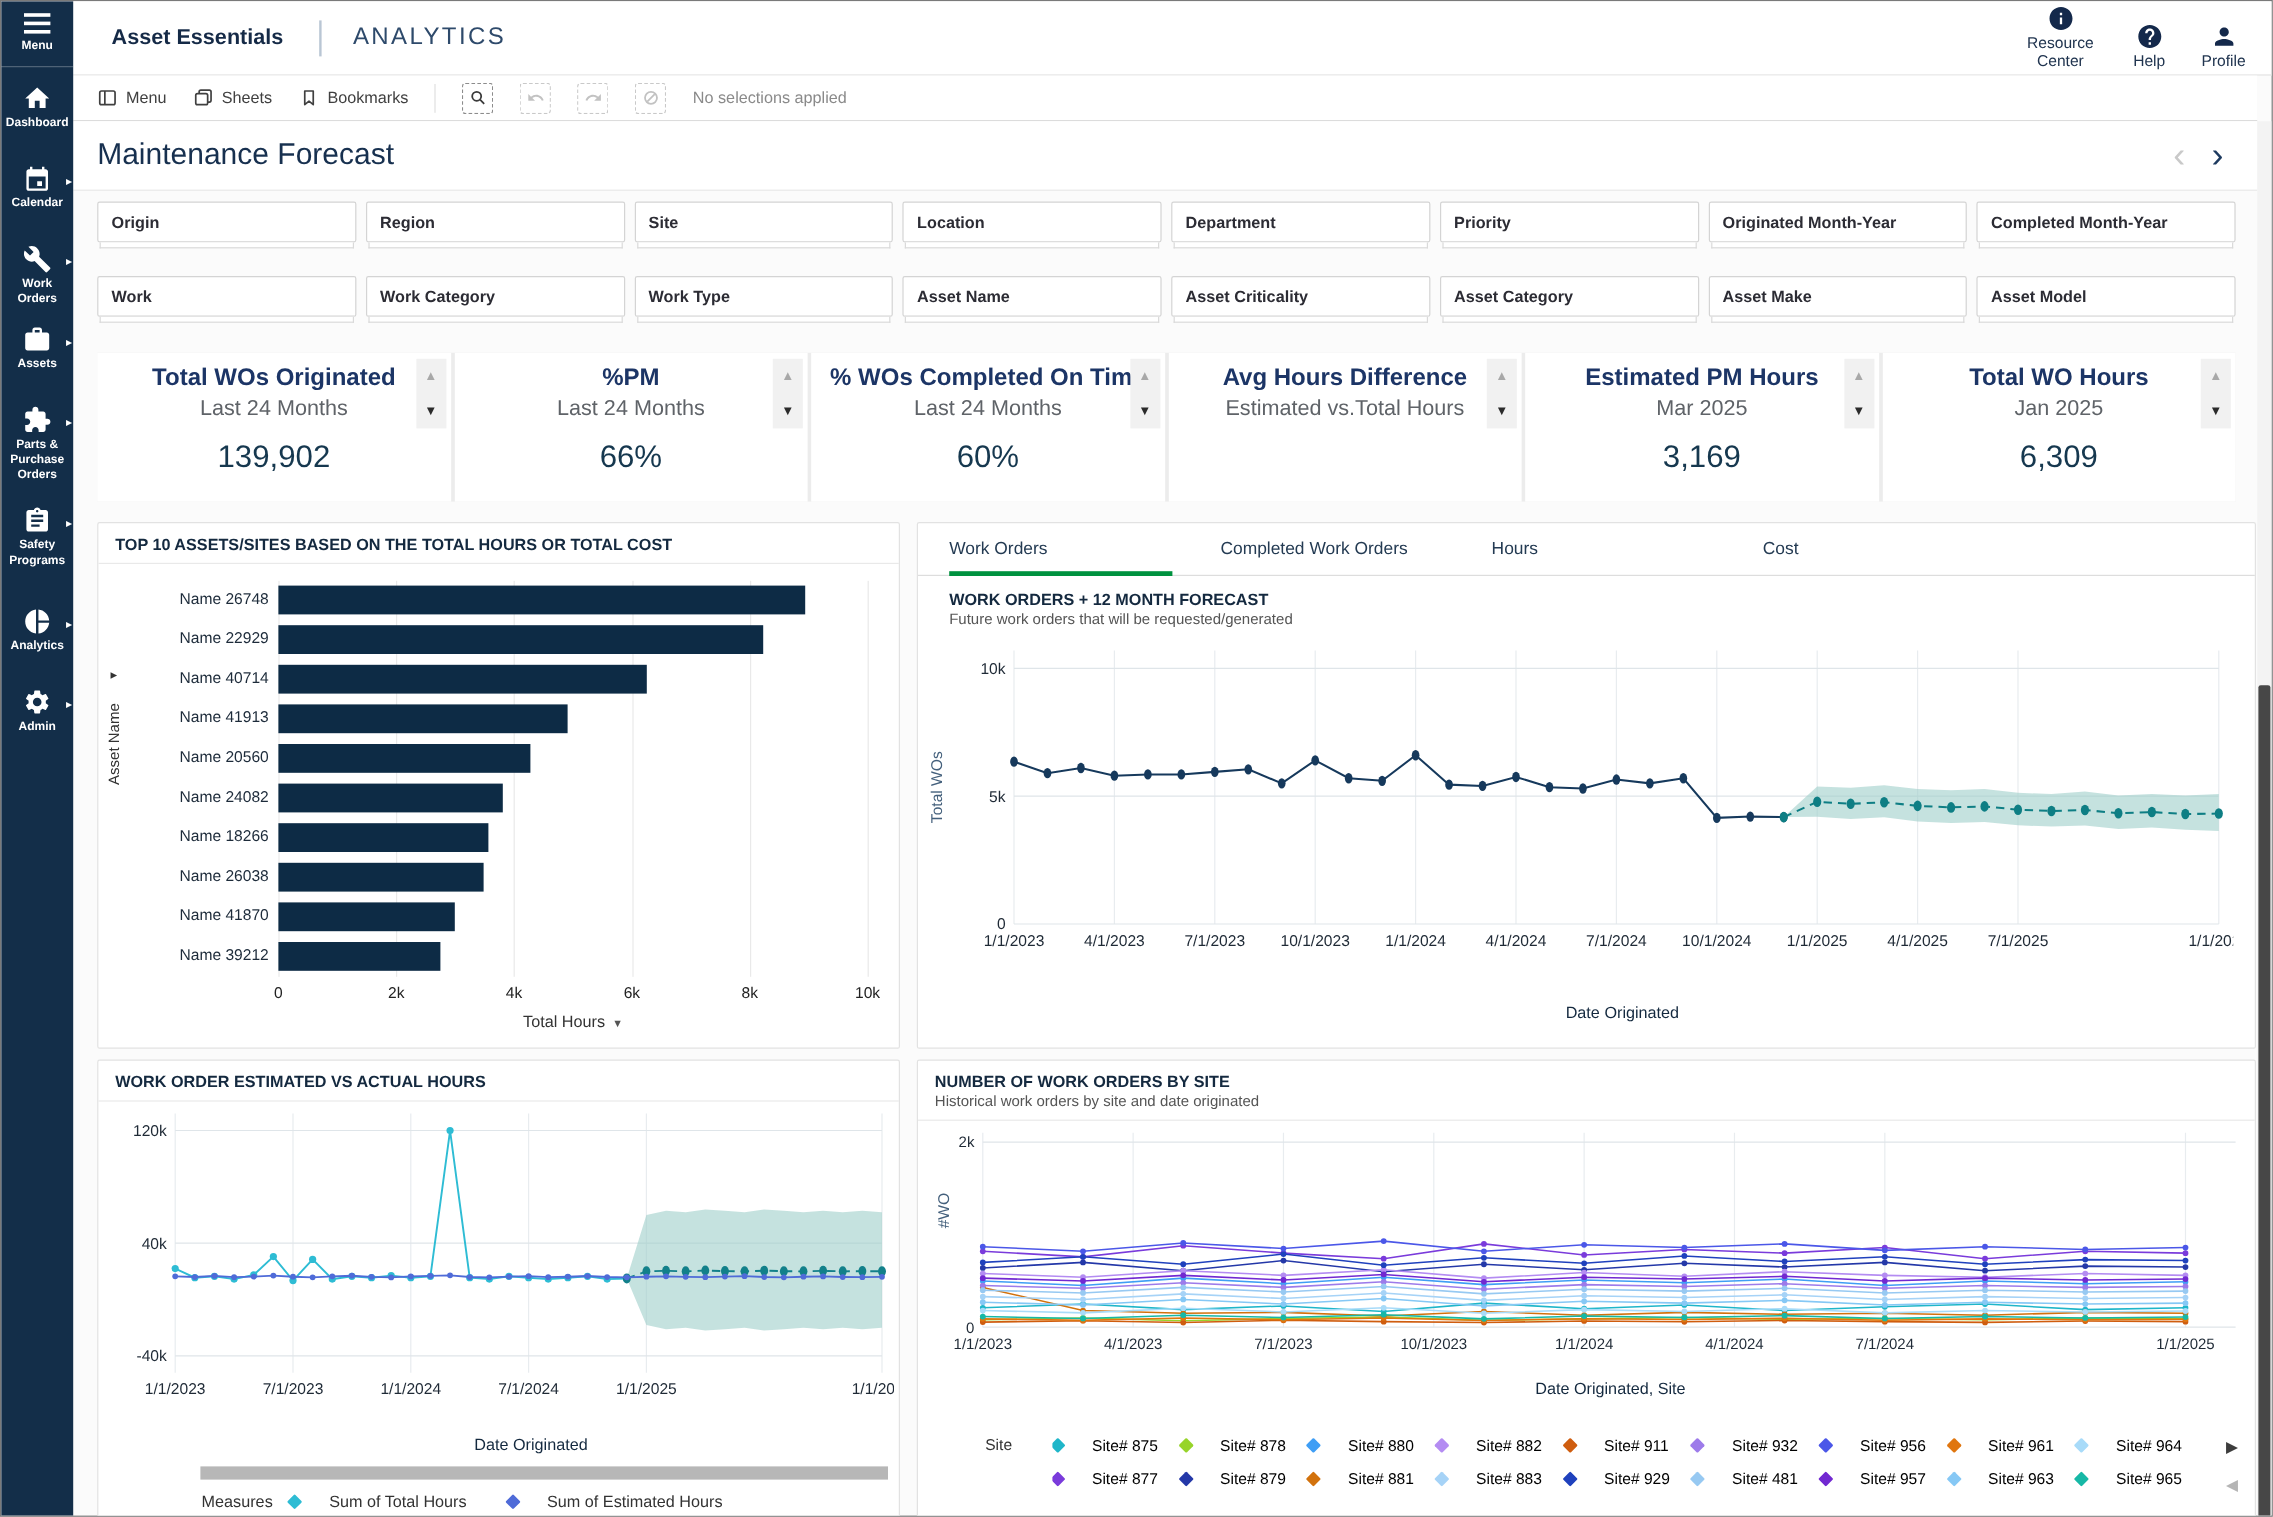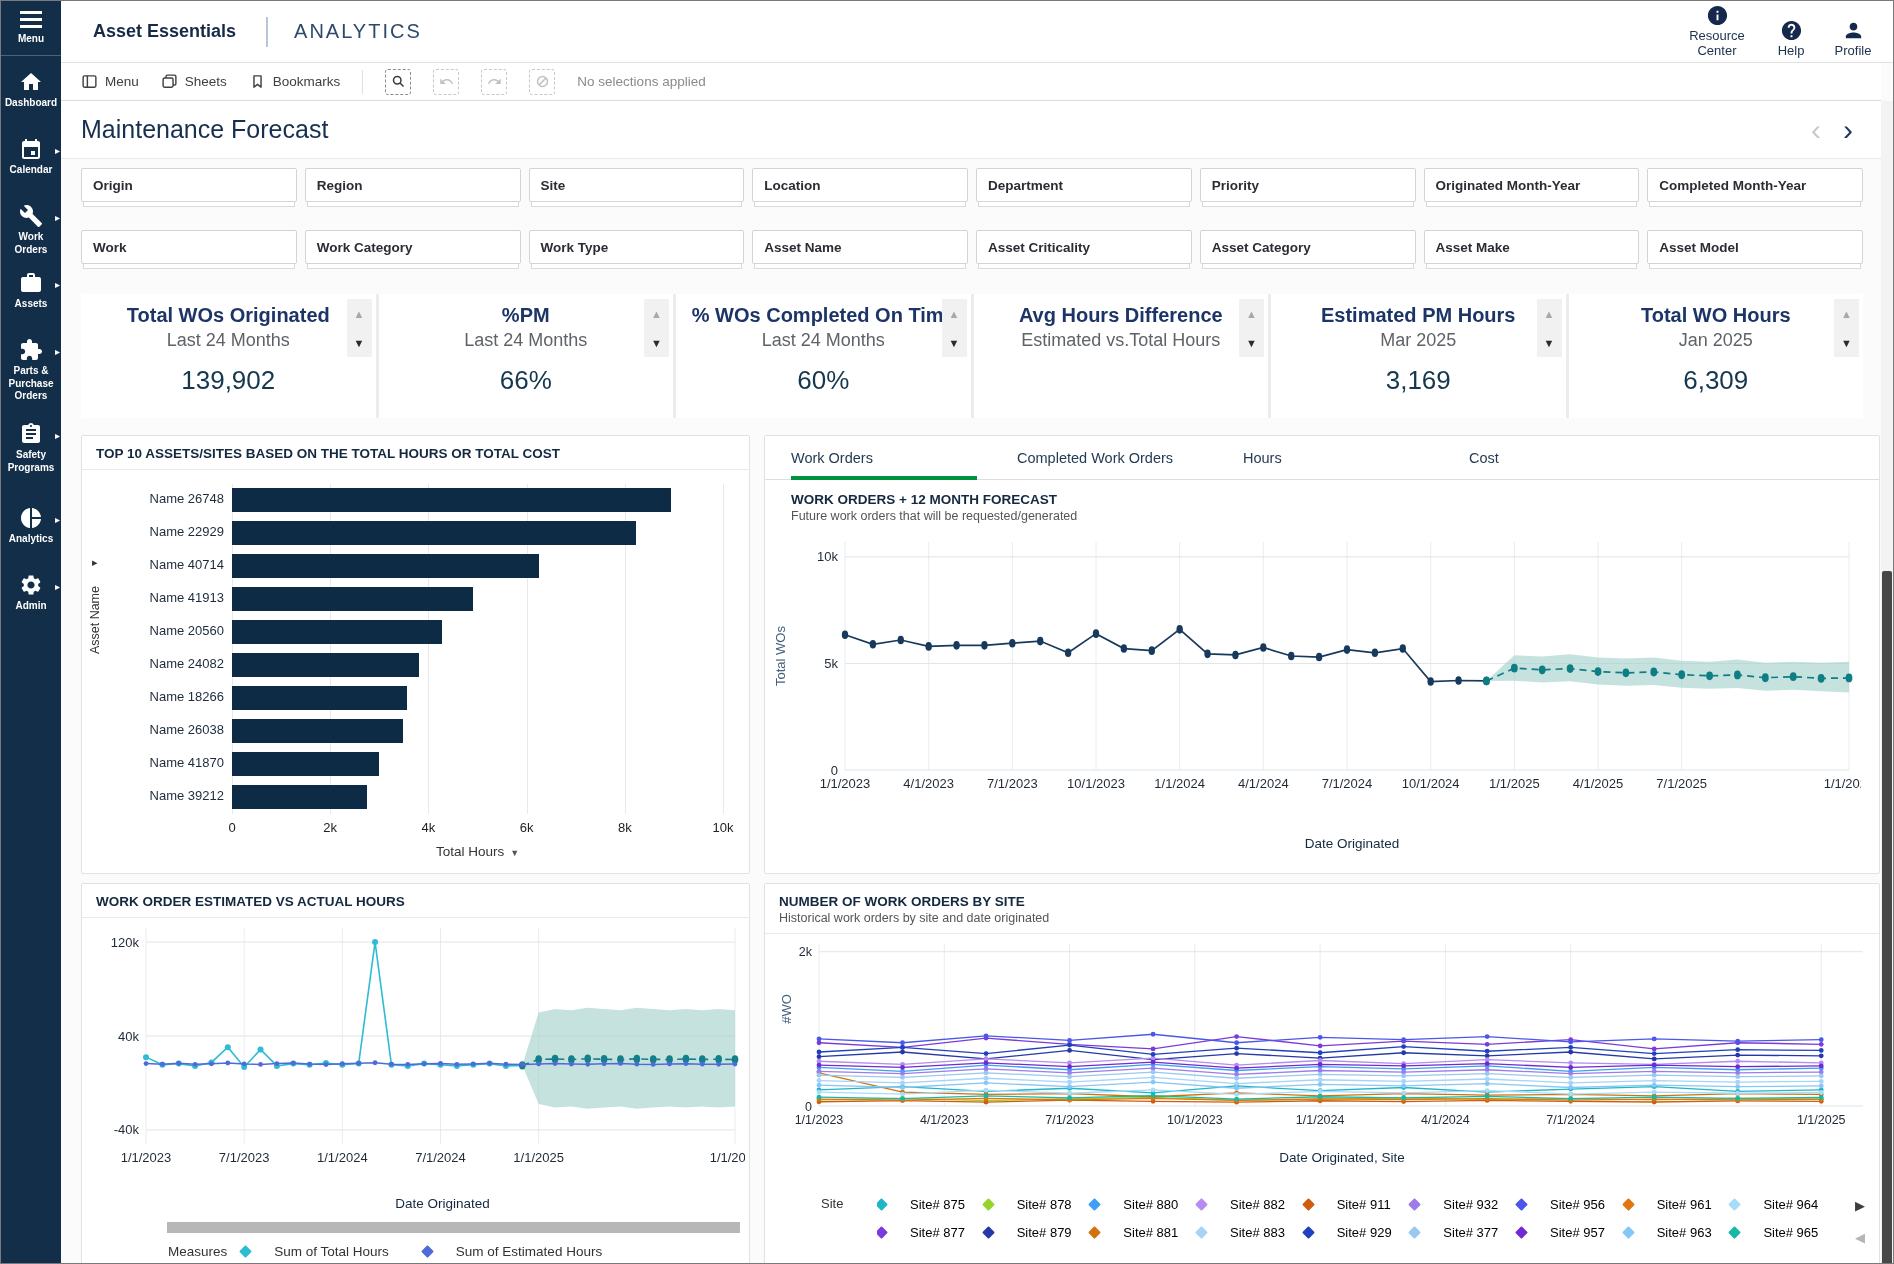--- a/index.html
+++ b/index.html
@@ -963,21 +963,21 @@
         <div class="legend-item">
           <span class="diamond" style="background: rgb(166, 211, 247);"></span>
           <span>Site# 883</span>
         </div>
         <div class="legend-item">
           <span class="diamond" style="background: rgb(31, 65, 189);"></span>
           <span>Site# 929</span>
         </div>
         <div class="legend-item">
           <span class="diamond" style="background: rgb(151, 201, 242);"></span>
-          <span>Site# 377</span>
+          <span>Site# 481</span>
         </div>
         <div class="legend-item">
           <span class="diamond" style="background: rgb(114, 41, 209);"></span>
           <span>Site# 957</span>
         </div>
         <div class="legend-item">
           <span class="diamond" style="background: rgb(134, 200, 245);"></span>
           <span>Site# 963</span>
         </div>
         <div class="legend-item">

